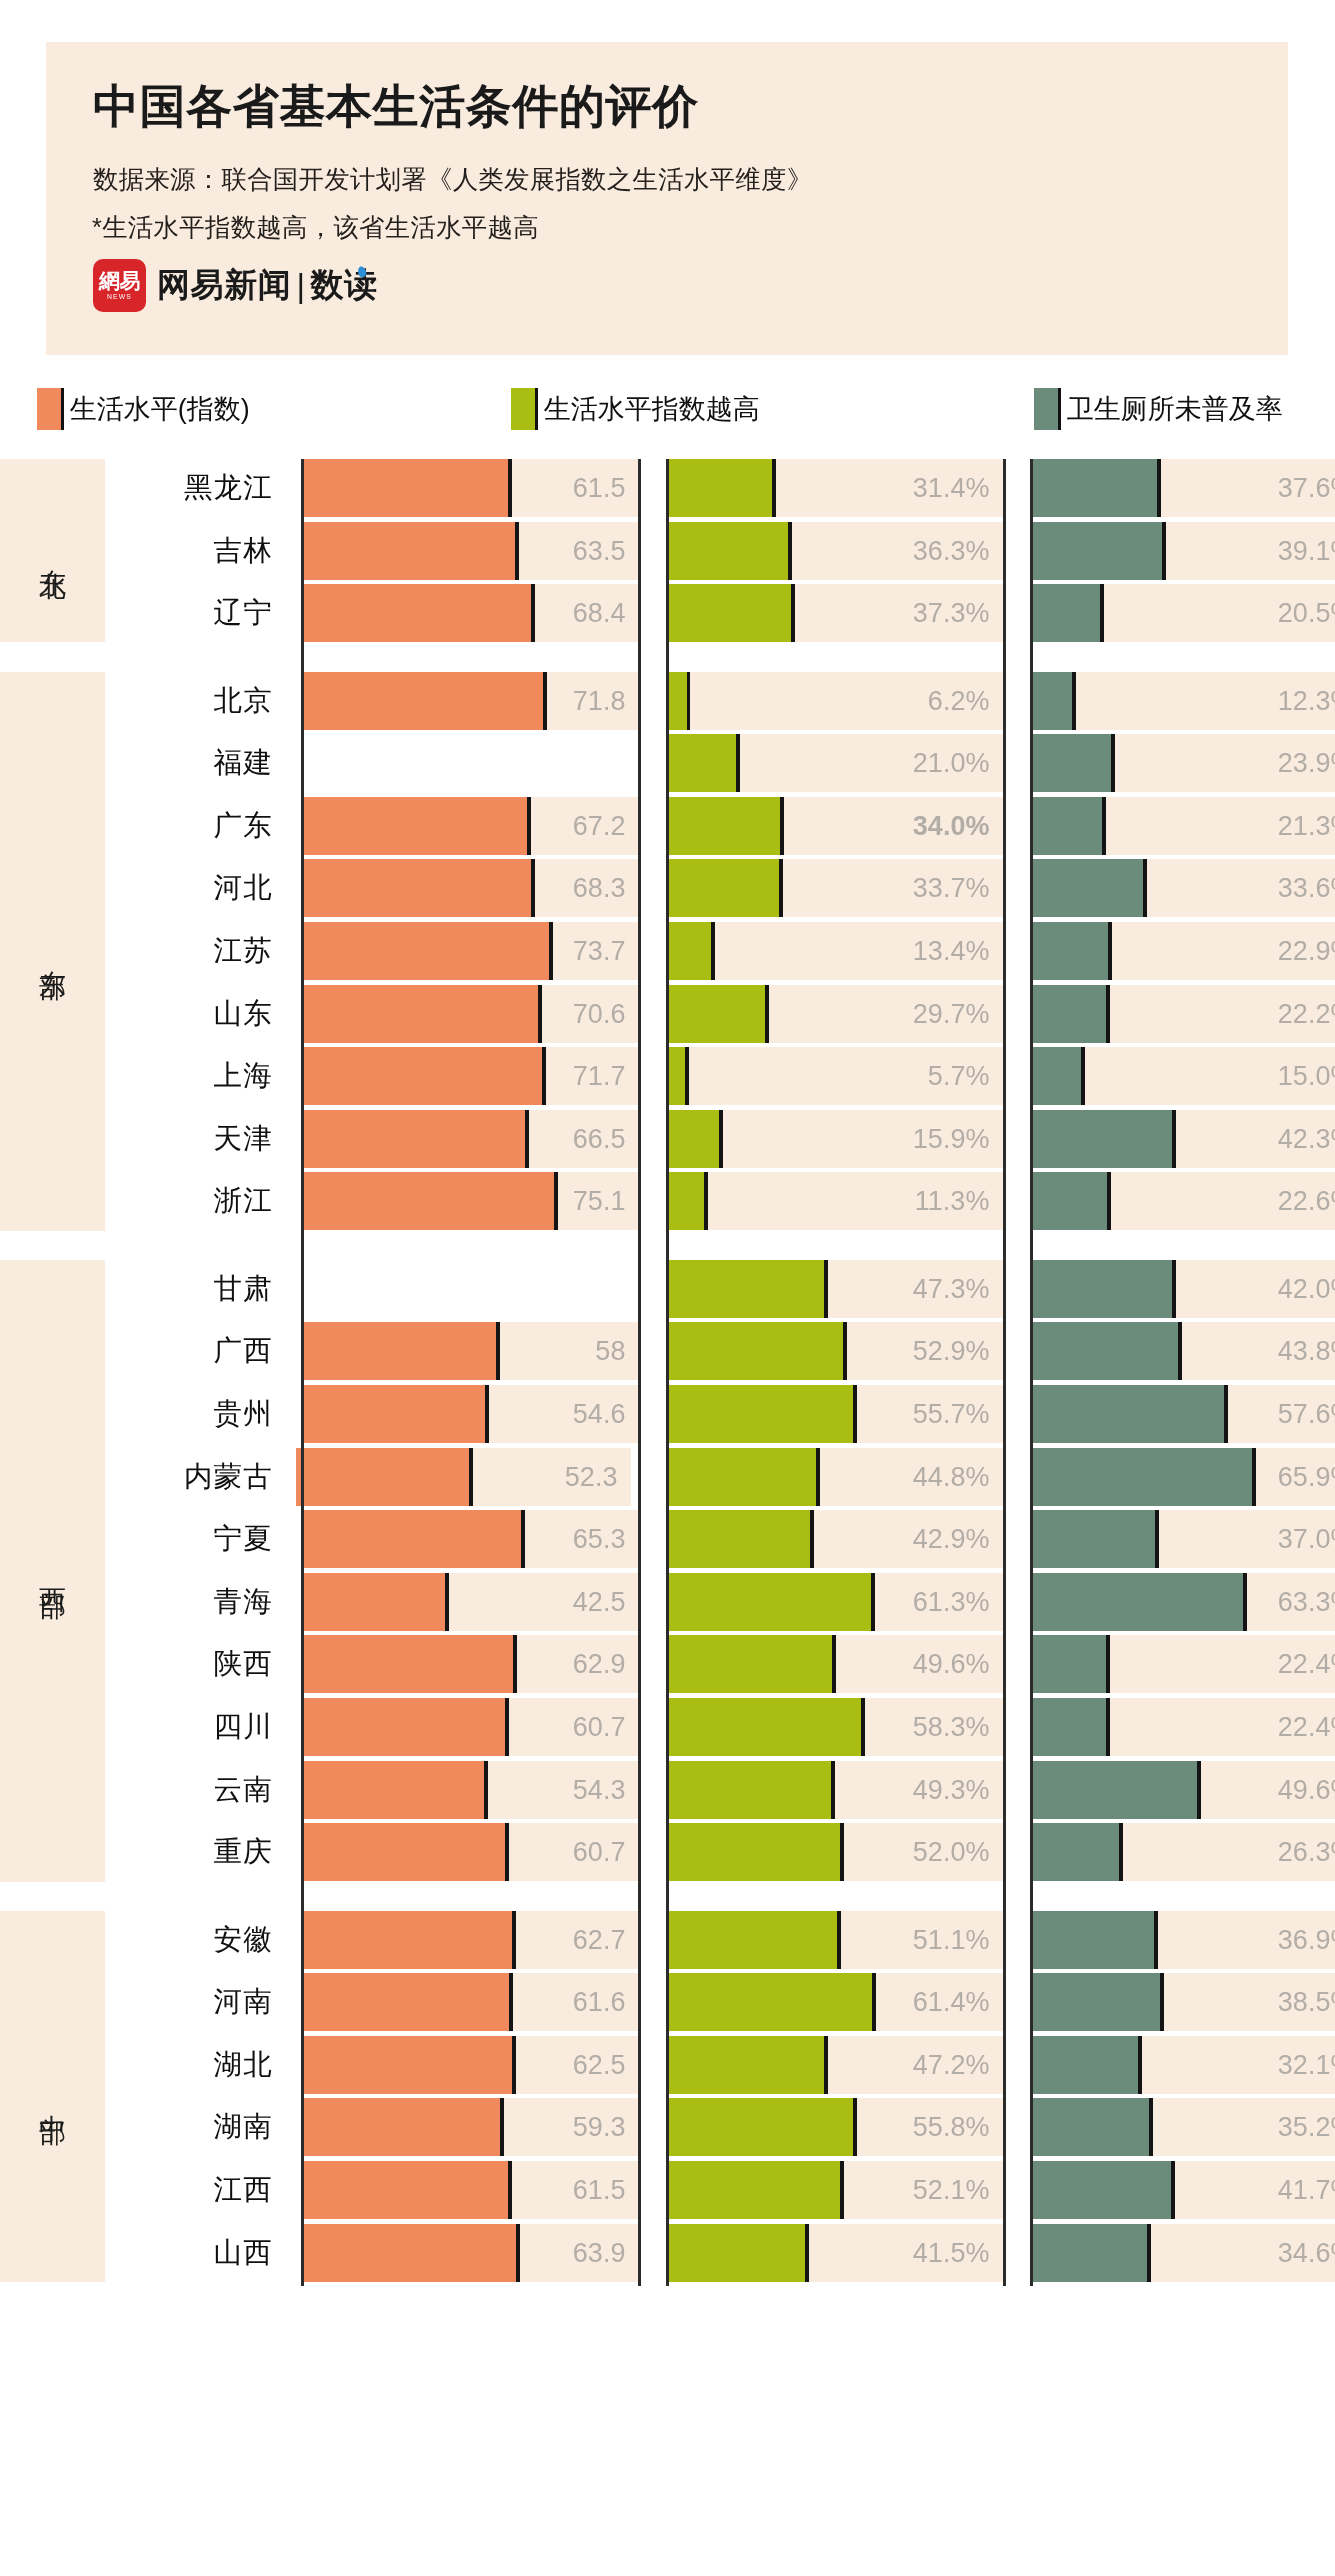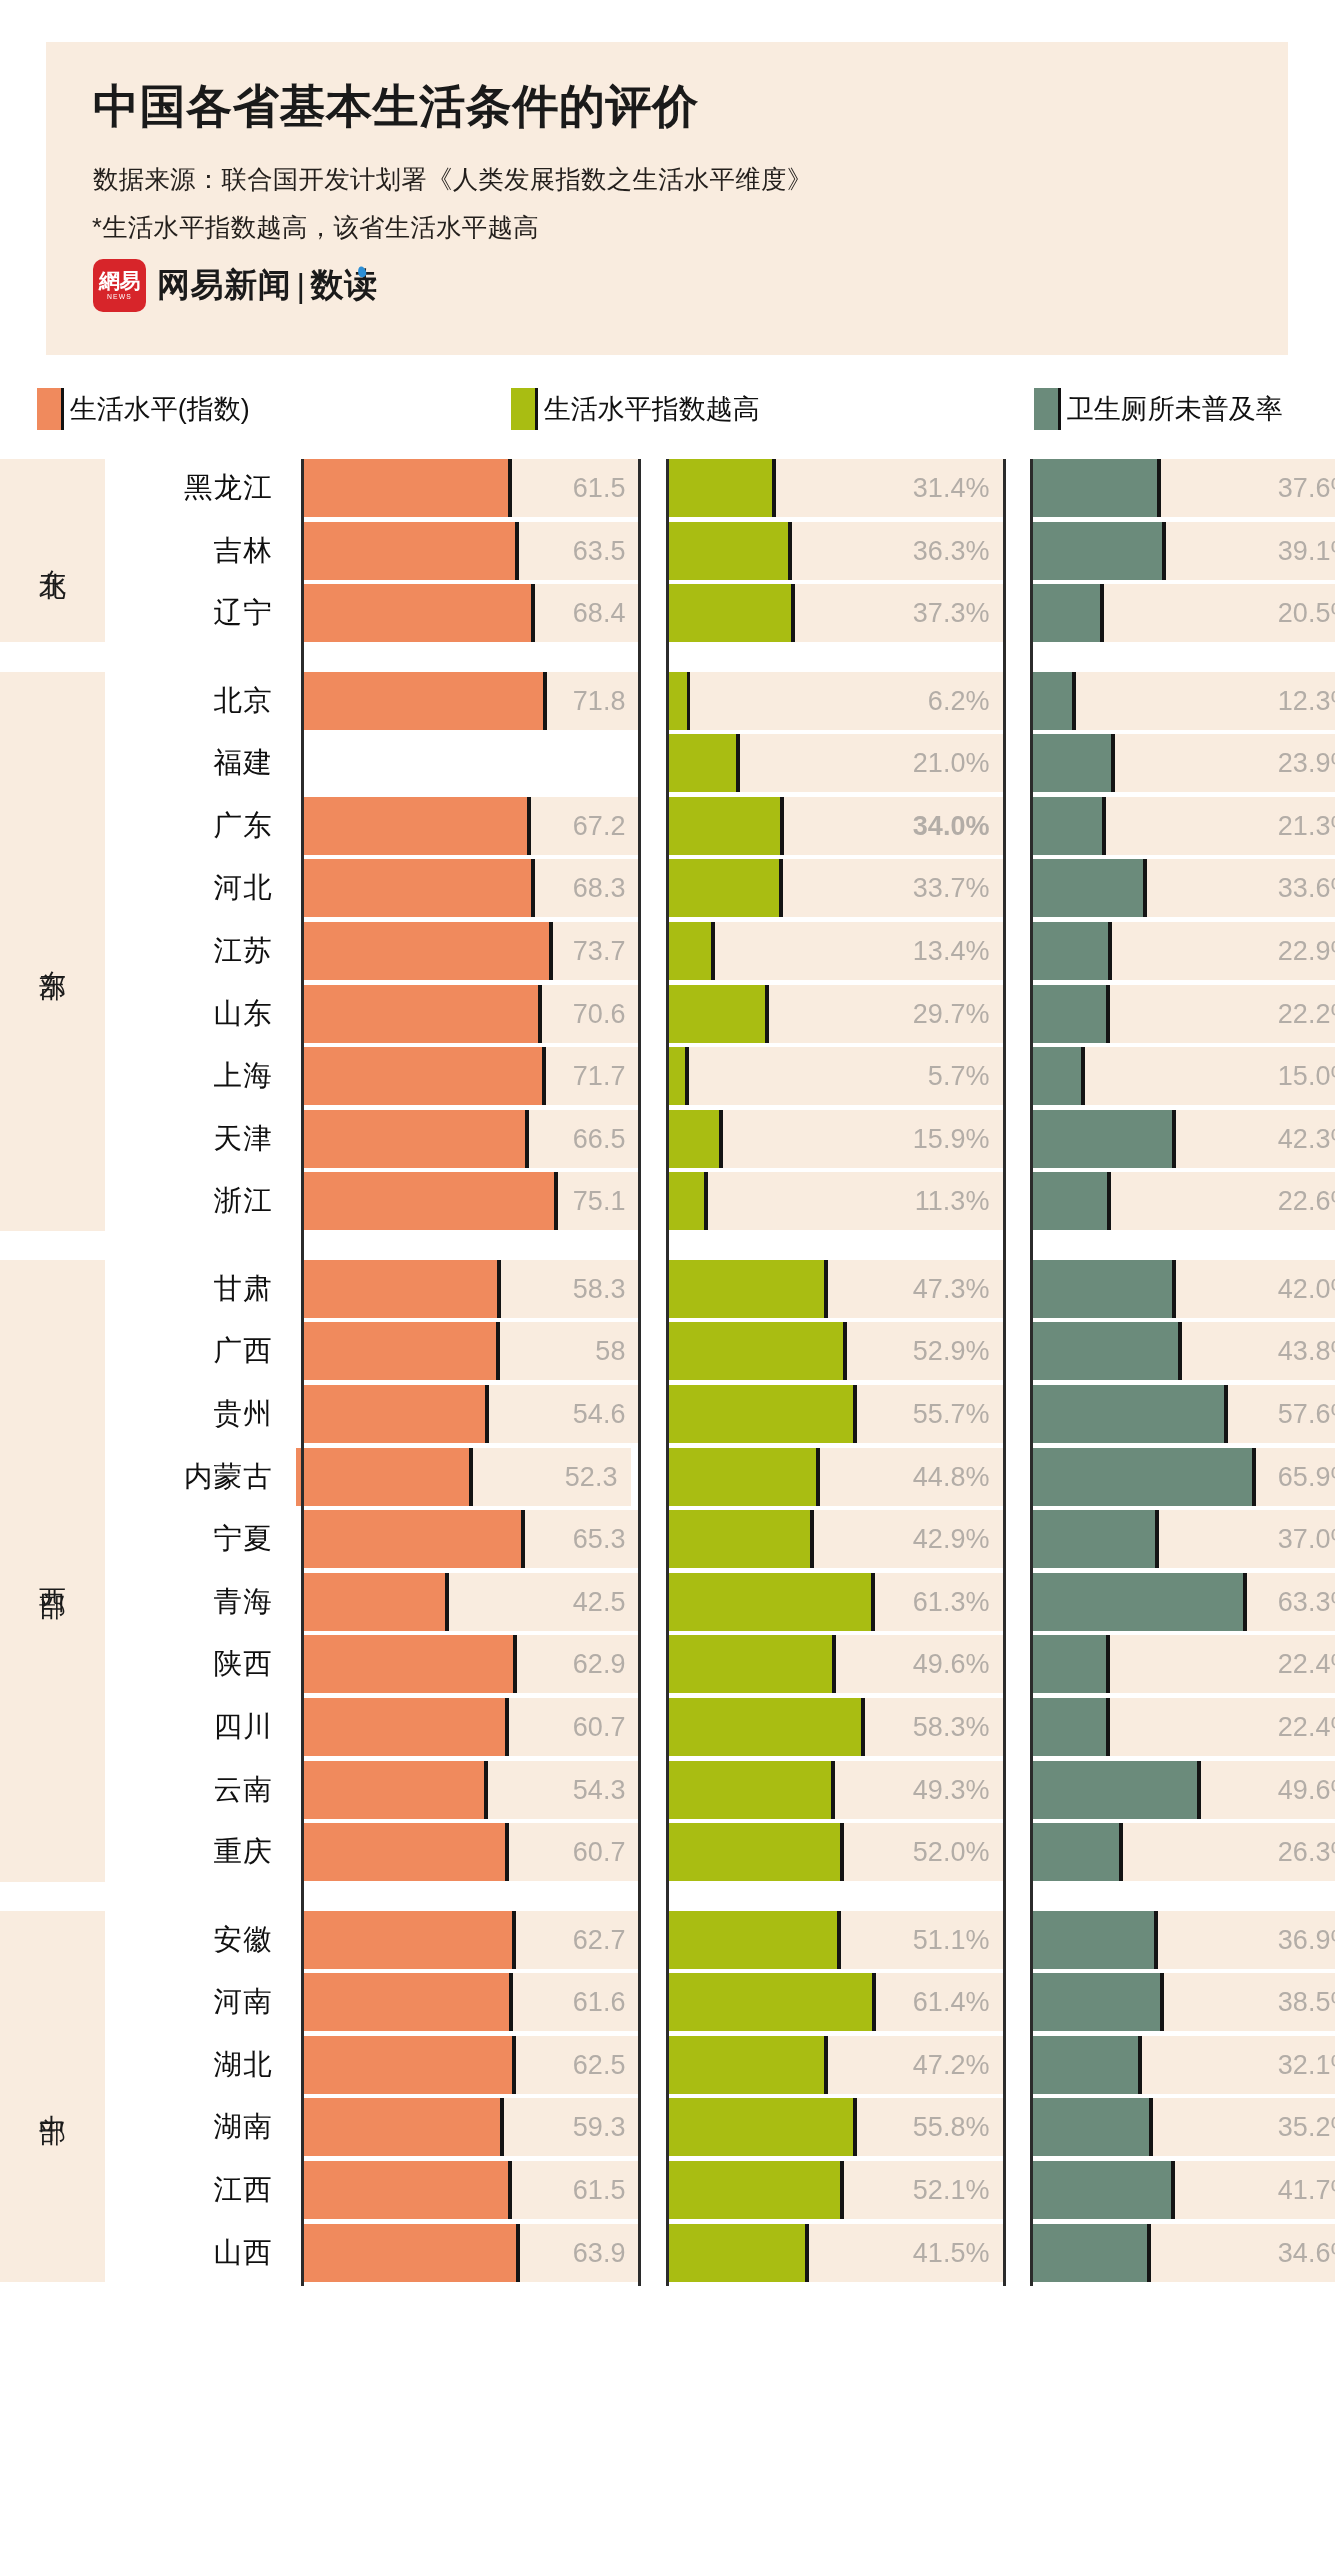--- a/index.html
+++ b/index.html
@@ -336,25 +336,20 @@
           <div class="val">11.3%</div>
         </div>
         <div class="track" style="left: 1033px; width: 335px;">
           <div class="fill" style="width: 76px; background: rgb(107, 139, 123);"></div>
           <div class="tick" style="left: 74px;"></div>
           <div class="val">22.6%</div>
         </div>
       </div>
       <div class="row" style="top: 801px;">
         <div class="prov">甘肃</div>
-        <div class="track" style="left: 304px; width: 335px;">
-          <div class="fill" style="width: 195px; background: rgb(240, 138, 93);"></div>
-          <div class="tick" style="left: 193px;"></div>
-          <div class="val">58.3</div>
-        </div>
         <div class="track" style="left: 668px; width: 335px;">
           <div class="fill" style="width: 158px; background: rgb(169, 189, 18);"></div>
           <div class="tick" style="left: 156px;"></div>
           <div class="val">47.3%</div>
         </div>
         <div class="track" style="left: 1033px; width: 335px;">
           <div class="fill" style="width: 141px; background: rgb(107, 139, 123);"></div>
           <div class="tick" style="left: 139px;"></div>
           <div class="val">42.0%</div>
         </div>

